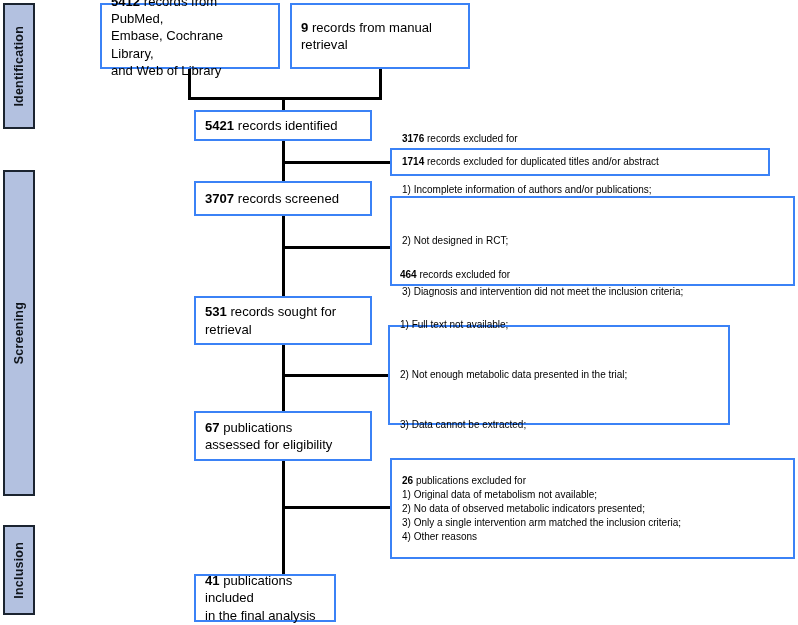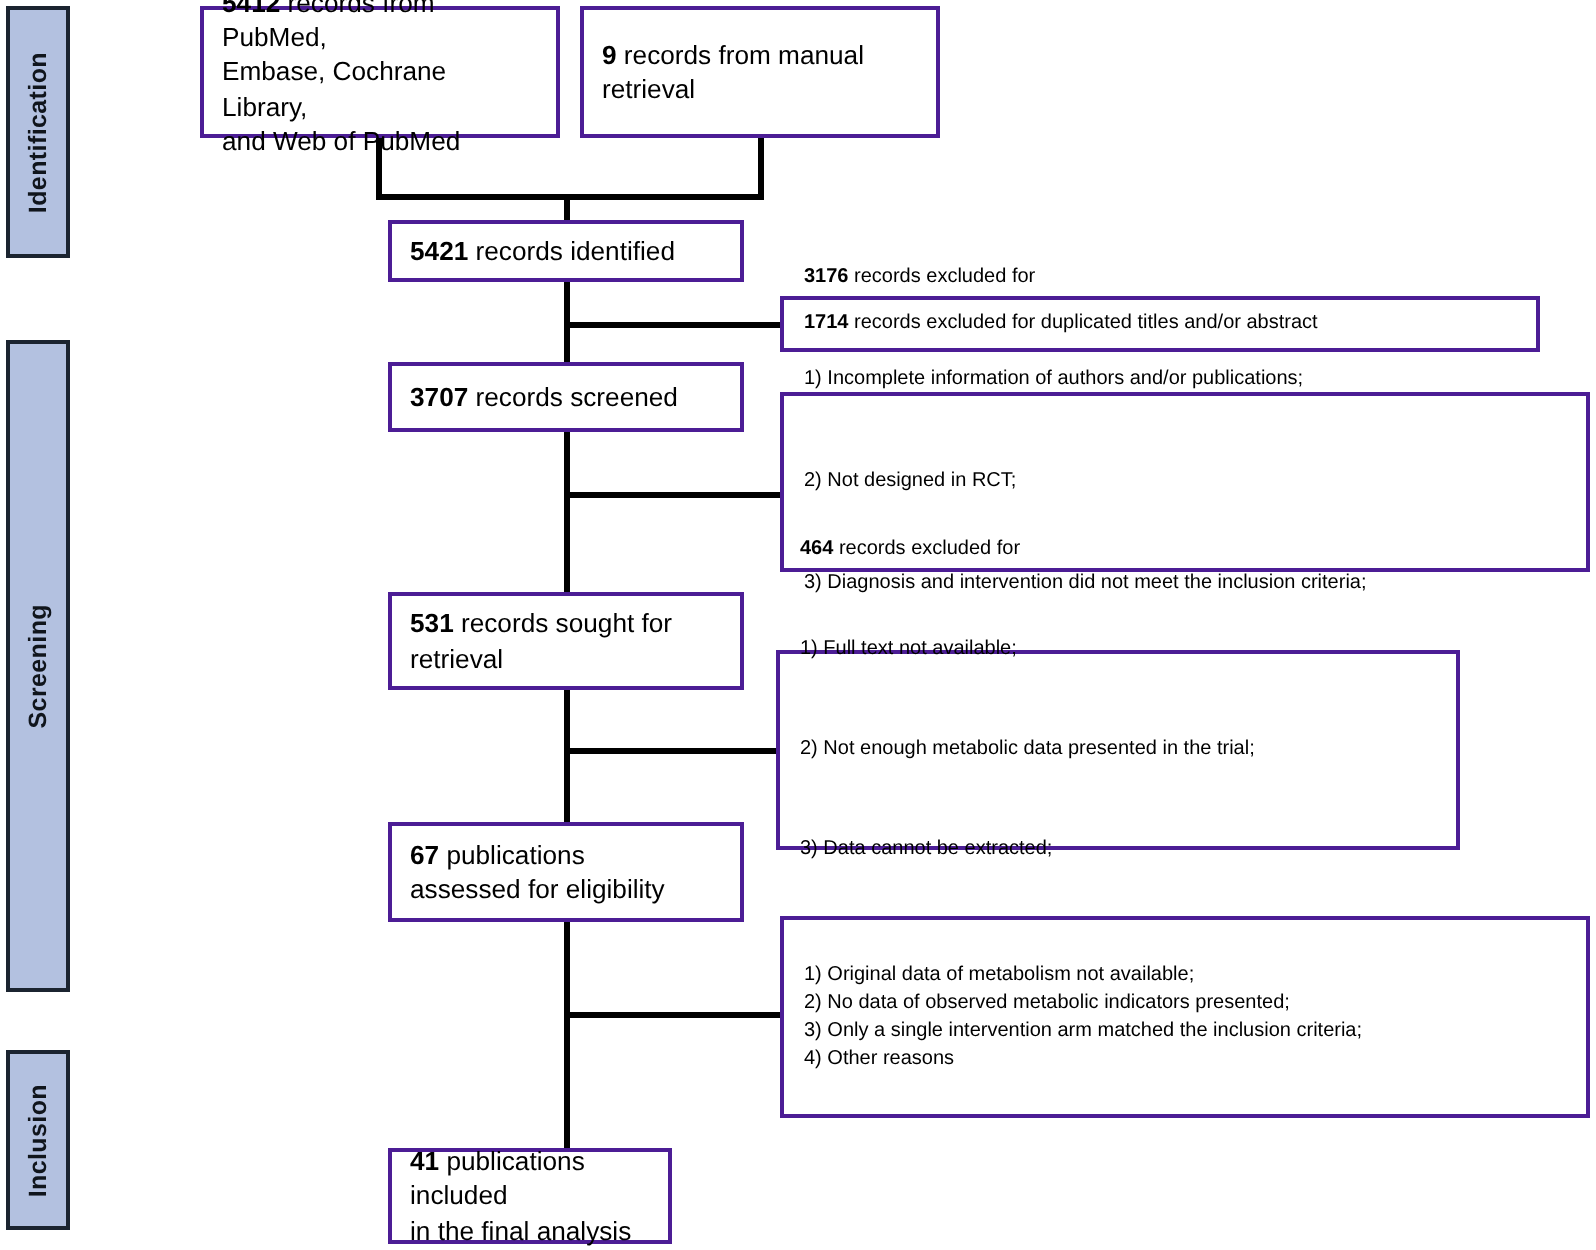--- a/index.html
+++ b/index.html
@@ -36,21 +36,21 @@
     font-weight: bold;
     color: #10151c;
     letter-spacing: 0.2px;
     white-space: nowrap;
   }
 
   
   .box {
     position: absolute;
     background: #ffffff;
-    border: 2px solid #4c1d95;
+    border: 2px solid #3b82f6;
     box-sizing: border-box;
     display: flex;
     flex-direction: column;
     justify-content: center;
     padding: 2px 9px;
   }
   .box .line {
     font-size: 13.1px;
     line-height: 1.32;
     color: #000000;
@@ -108,21 +108,21 @@
 
   <div class="conn h" style="left:282px; top:374px; width:107px;"></div>
 
   <div class="conn v" style="left:282px; top:460px; height:115px;"></div>
 
   <div class="conn h" style="left:282px; top:506px; width:110px;"></div>
 
   <div class="box wrap" style="left:100px; top:3px; width:180px; height:66px;">
     <div class="line"><b>5412</b><span> records from PubMed,</span></div>
     <div class="line">Embase, Cochrane Library,</div>
-    <div class="line">and Web of PubMed</div>
+    <div class="line">and Web of Library</div>
   </div>
 
   <div class="box wrap" style="left:290px; top:3px; width:180px; height:66px;">
     <div class="line"><b>9</b><span> records from manual</span></div>
     <div class="line">retrieval</div>
   </div>
 
   <div class="box" style="left:194px; top:110px; width:178px; height:31px;">
     <div class="line"><b>5421</b><span> records identified</span></div>
   </div>
@@ -160,19 +160,20 @@
 
   <div class="box exclusion" style="left:388px; top:325px; width:342px; height:100px;gap:36px;">
     <div class="line"><b>464</b><span> records excluded for</span></div>
     <div class="line">1) Full text not available;</div>
     <div class="line">2) Not enough metabolic data presented in the trial;</div>
     <div class="line">3) Data cannot be extracted;</div>
     <div class="line">4) Other reasons</div>
   </div>
 
   <div class="box exclusion" style="left:390px; top:458px; width:405px; height:101px;">
+    <div class="line"><b>26</b><span> publications excluded for</span></div>
     <div class="line">1) Original data of metabolism not available;</div>
     <div class="line">2) No data of observed metabolic indicators presented;</div>
     <div class="line">3) Only a single intervention arm matched the inclusion criteria;</div>
     <div class="line">4) Other reasons</div>
   </div>
 
 </div>
 
 </body></html>

